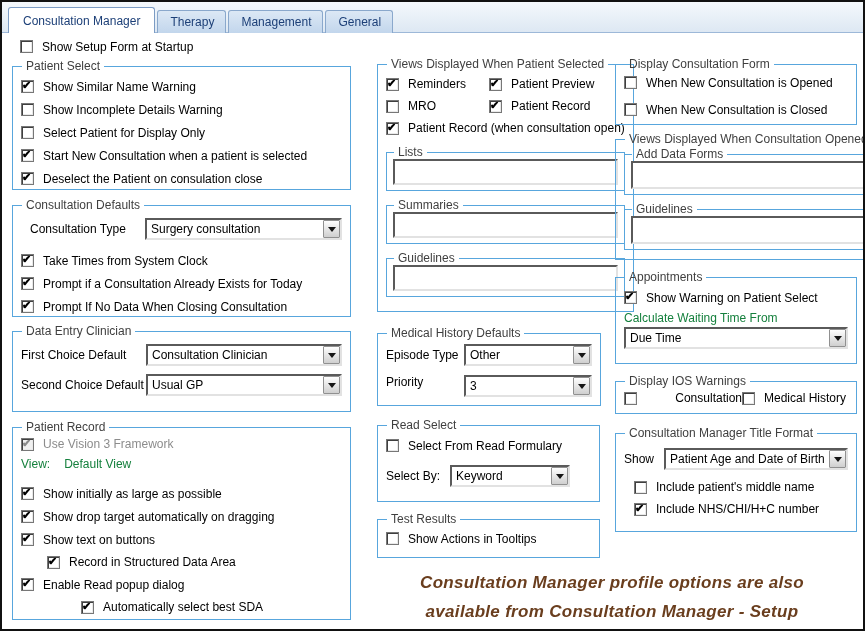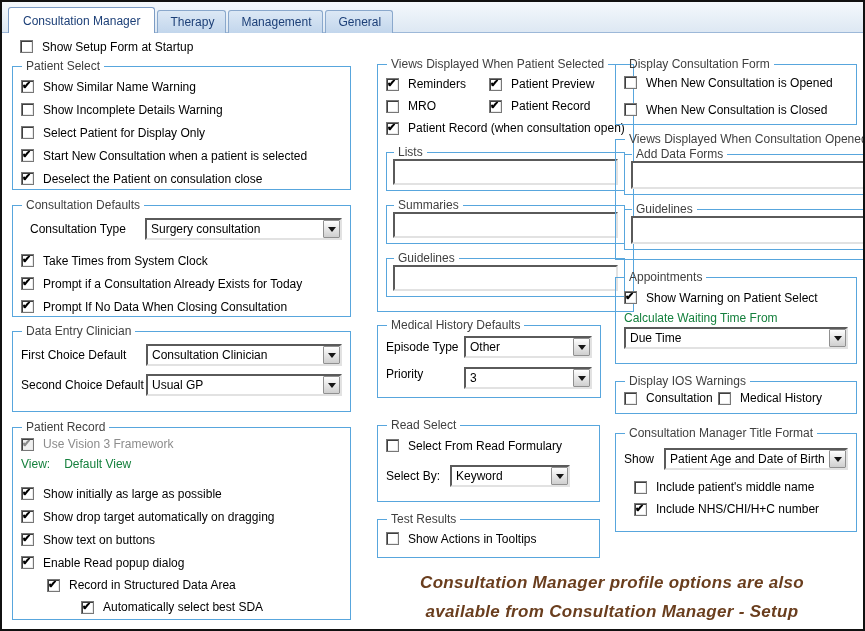--- a/index.html
+++ b/index.html
@@ -212,27 +212,27 @@
         <span class="cblabel">Show initially as large as possible</span>
     </div>
     <div class="cbrow checked">
       <span class="cb"></span>
         <span class="cblabel">Show drop target automatically on dragging</span>
     </div>
     <div class="cbrow checked">
       <span class="cb"></span>
         <span class="cblabel">Show text on buttons</span>
     </div>
+    <div class="cbrow checked" style="margin-left:26px;height:22px;">
+      <span class="cb"></span>
+        <span class="cblabel">Record in Structured Data Area</span>
+    </div>
     <div class="cbrow checked">
       <span class="cb"></span>
         <span class="cblabel">Enable Read popup dialog</span>
-    </div>
-    <div class="cbrow checked" style="margin-left:26px;height:22px;">
-      <span class="cb"></span>
-        <span class="cblabel">Record in Structured Data Area</span>
     </div>
     <div class="cbrow checked" style="margin-left:60px;height:22px;">
       <span class="cb"></span>
         <span class="cblabel">Automatically select best SDA</span>
     </div>
   </fieldset>
 
   <fieldset class="grp" style="left:375px;top:55px;width:223px;height:255px;">
     <legend>Views Displayed When Patient Selected</legend>
     <div style="display:flex;margin-top:2px;">
@@ -266,21 +266,21 @@
     <fieldset class="grp inner">
       <legend>Summaries</legend>
       <div class="sunken"></div>
     </fieldset>
     <fieldset class="grp inner">
       <legend>Guidelines</legend>
       <div class="sunken"></div>
     </fieldset>
   </fieldset>
 
-  <fieldset class="grp" style="left:375px;top:316px;width:223px;height:80px;">
+  <fieldset class="grp" style="left:375px;top:324px;width:223px;height:80px;">
     <legend>Medical History Defaults</legend>
     <div style="display:flex;align-items:center;margin:4px 0 9px 0;">
       <span class="fldlabel" style="width:78px;">Episode Type</span>
       <div class="combo" style="width:128px;">
         <span class="combo-text">Other</span>
         <span class="combo-btn">
             <span class="arr"></span>
           </span>
       </div>
     </div>
@@ -355,21 +355,21 @@
       <span class="combo-text">Due Time</span>
       <span class="combo-btn">
           <span class="arr"></span>
         </span>
     </div>
   </fieldset>
 
   <fieldset class="grp" style="left:613px;top:372px;width:242px;height:40px;">
     <legend>Display IOS Warnings</legend>
     <div style="display:flex;">
-      <div class="cbrow" style="width:94px;height:20px;">
+      <div class="cbrow" style="width:118px;height:20px;justify-content:space-between;">
         <span class="cb"></span>
           <span class="cblabel">Consultation</span>
       </div>
       <div class="cbrow" style="height:20px;">
         <span class="cb"></span>
           <span class="cblabel">Medical History</span>
       </div>
     </div>
   </fieldset>
 

